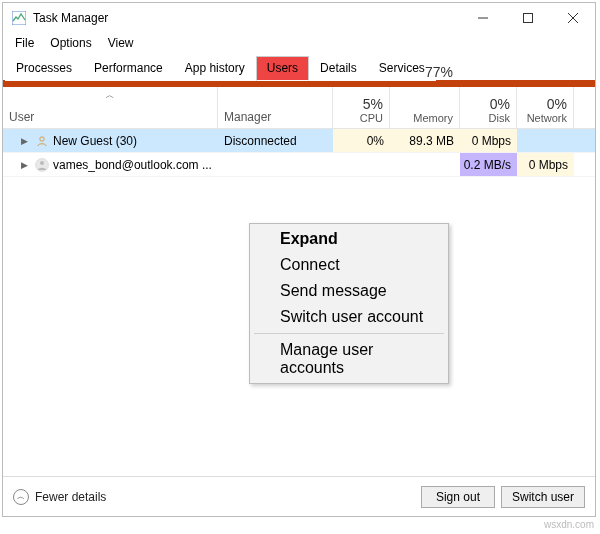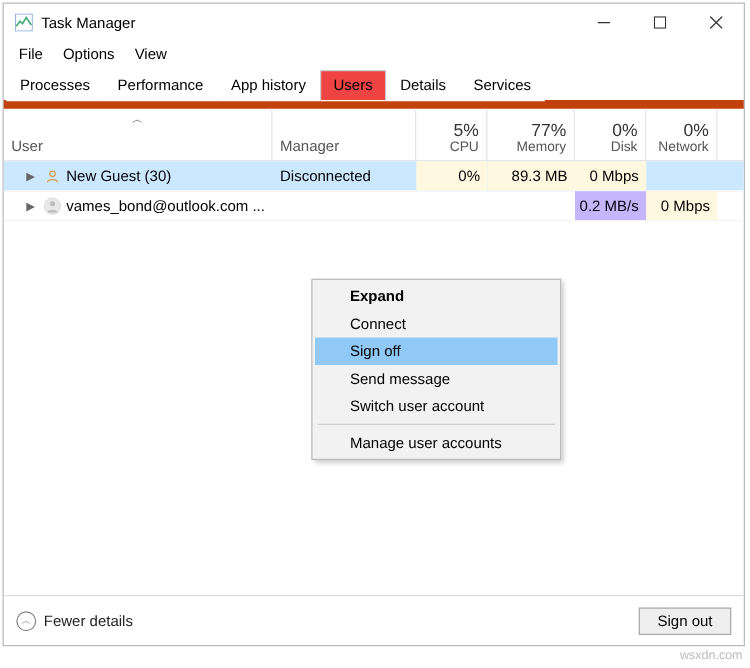--- a/index.html
+++ b/index.html
@@ -121,21 +121,21 @@
   .col-metric-h {
     width: 57px;
     display: flex;
     flex-direction: column;
     align-items: flex-end;
     justify-content: flex-end;
     padding: 2px 6px 4px 6px;
     border-right: 1px solid #e5e5e5;
     text-align: right;
   }
-  .col-metric-h.memory { width: 70px; }
+  .col-metric-h.memory { width: 70px; gap: 32px; }
   .col-metric-h .pct { font-size: 14px; color: #333; }
   .col-metric-h .lbl { font-size: 11px; color: #555; }
   
   .row {
     display: flex;
     height: 24px;
     align-items: center;
     border-bottom: 1px solid #f4f4f4;
   }
   .row.selected { background: #cce8ff; }
@@ -179,21 +179,21 @@
     top: 136px;
     width: 200px;
     background: #f2f2f2;
     border: 1px solid #bcbcbc;
     box-shadow: 2px 2px 4px rgba(0,0,0,0.2);
     padding: 2px;
     z-index: 10;
   }
   .cm-item {
     padding: 4px 12px 4px 28px;
-    font-size: 12px;
+    font-size: 16px;
   }
   .cm-item.bold { font-weight: 600; }
   .cm-item.highlight { background: #90c8f6; }
   .cm-sep {
     height: 1px;
     background: #d0d0d0;
     margin: 3px 2px;
   }
   
   .footer {
@@ -350,34 +350,34 @@
       <div class="col-status-c"></div>
       <div class="col-metric-c"></div>
       <div class="col-metric-c memory"></div>
       <div class="col-metric-c heat-d">0.2 MB/s</div>
       <div class="col-metric-c heat-0">0 Mbps</div>
     </div>
 
     <div class="context-menu">
       <div class="cm-item bold">Expand</div>
       <div class="cm-item">Connect</div>
-      <div class="cm-item highlight">Sign off</div>
       <div class="cm-item">Send message</div>
       <div class="cm-item">Switch user account</div>
       <div class="cm-sep"></div>
       <div class="cm-item">Manage user accounts</div>
     </div>
 
   </div>
 
   <div class="footer">
     <div class="fewer">
       <span class="circ">︿</span>
       <span>Fewer details</span>
     </div>
     <div class="footer-btns">
       <div class="btn">Sign out</div>
+      <div class="btn">Switch user</div>
     </div>
   </div>
 
 </div>
 
 <div class="watermark">wsxdn.com</div>
 
 </body></html>

